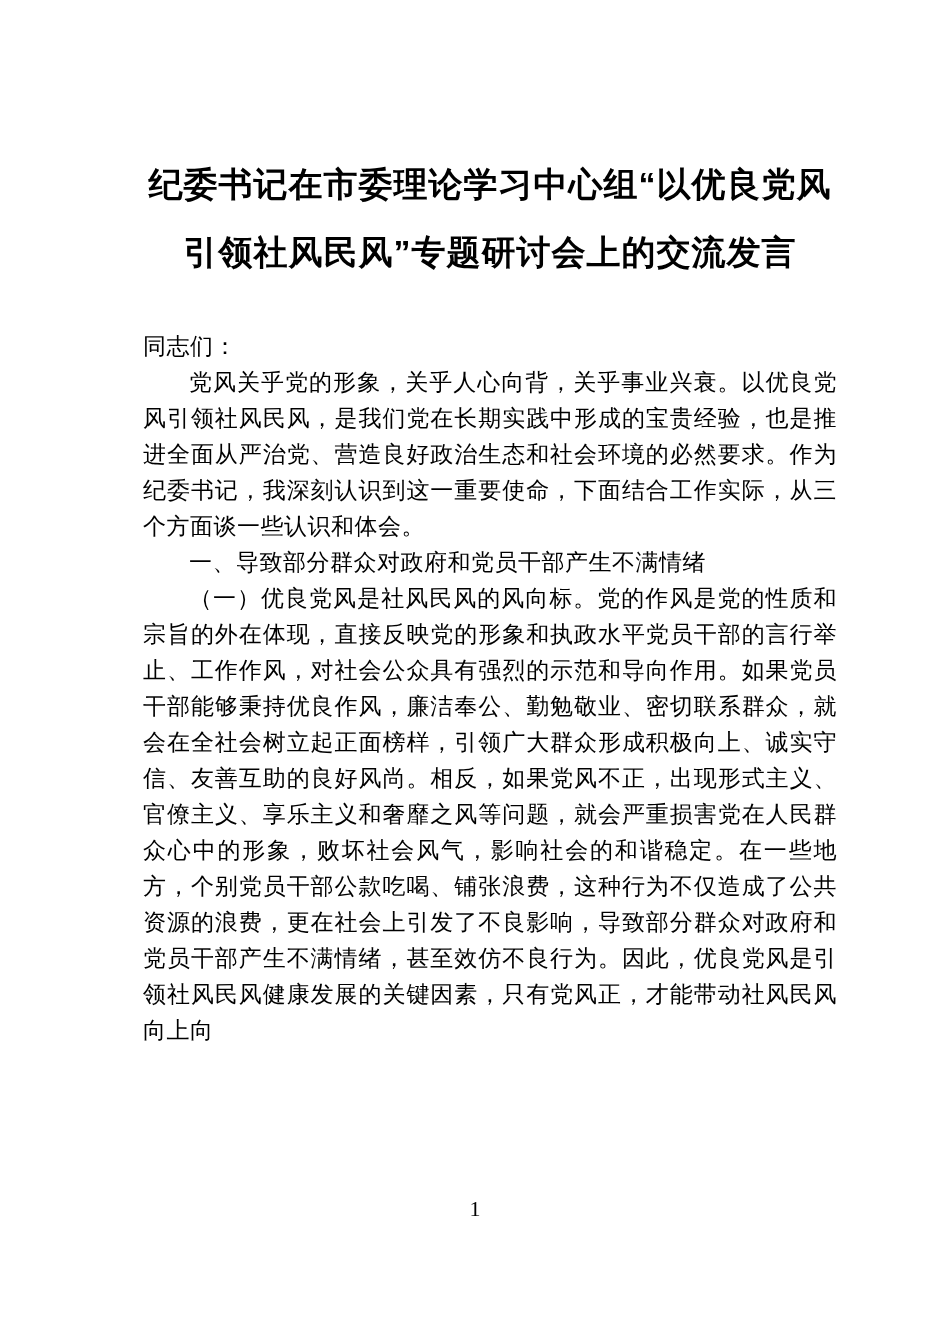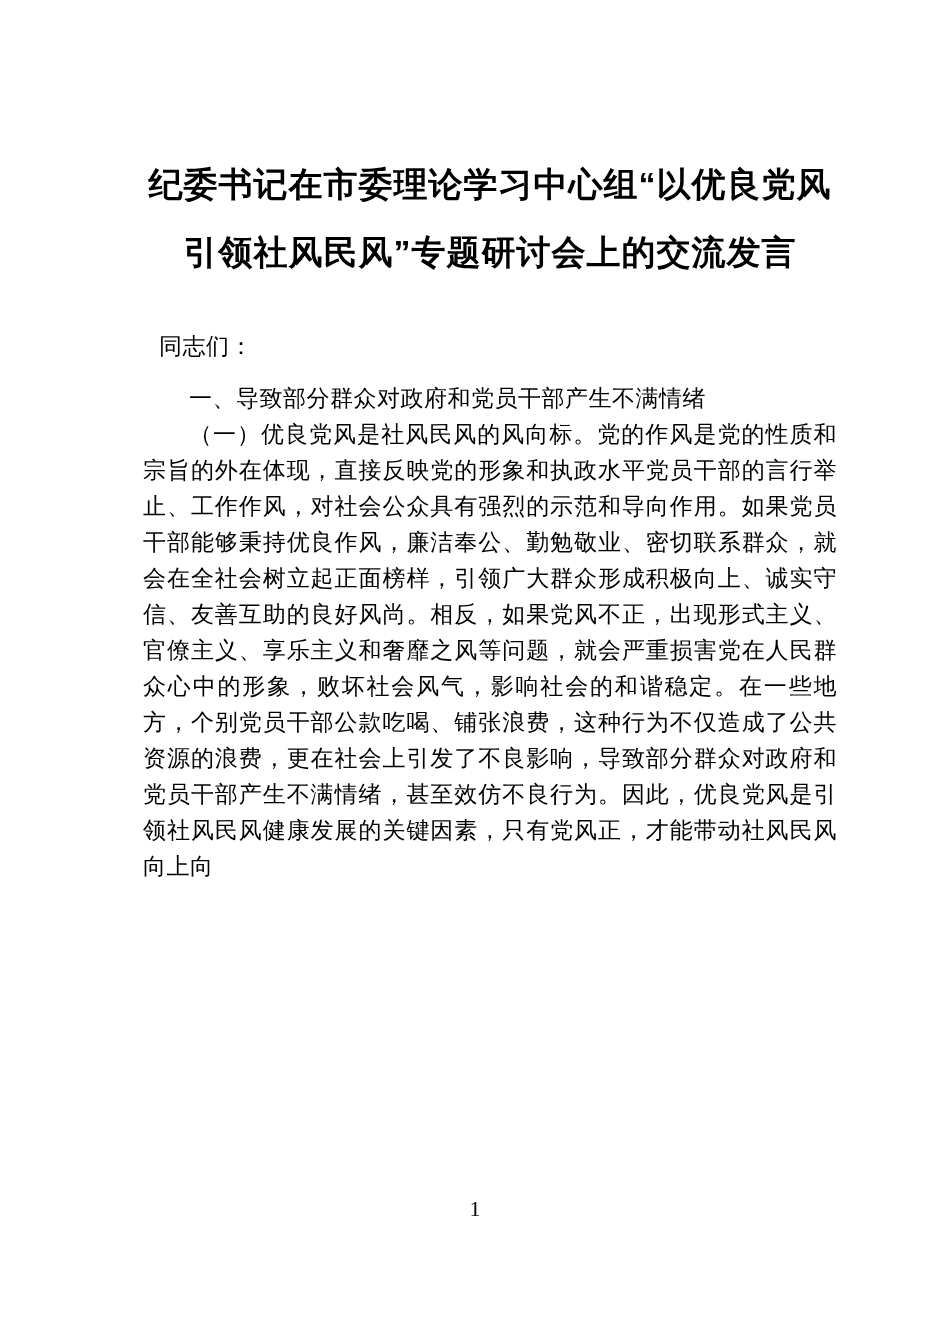--- a/index.html
+++ b/index.html
@@ -30,21 +30,21 @@
       font-weight: bold;
       text-align: center;
       line-height: 2.0;
       margin: 0 0 42px 0;
       letter-spacing: 1px;
       word-break: break-all;
     }
     .salutation {
       font-size: 23px;
       line-height: 36px;
-      margin: 16px;
+      margin: 0;
       letter-spacing: 0.5px;
     }
     .para {
       font-size: 23px;
       line-height: 36px;
       margin: 0;
       text-indent: 2em;
       text-align: justify;
       letter-spacing: 0.5px;
       word-break: break-all;
@@ -61,20 +61,21 @@
   </style>
 </head>
 <body>
 
 <div class="page">
 
   <h1 class="doc-title">纪委书记在市委理论学习中心组“以优良党风引领社风民风”专题研讨会上的交流发言</h1>
 
   <p class="salutation">同志们：</p>
 
+  <p class="para">党风关乎党的形象，关乎人心向背，关乎事业兴衰。以优良党风引领社风民风，是我们党在长期实践中形成的宝贵经验，也是推进全面从严治党、营造良好政治生态和社会环境的必然要求。作为纪委书记，我深刻认识到这一重要使命，下面结合工作实际，从三个方面谈一些认识和体会。</p>
 
   <p class="para">一、导致部分群众对政府和党员干部产生不满情绪</p>
 
   <p class="para">（一）优良党风是社风民风的风向标。党的作风是党的性质和宗旨的外在体现，直接反映党的形象和执政水平党员干部的言行举止、工作作风，对社会公众具有强烈的示范和导向作用。如果党员干部能够秉持优良作风，廉洁奉公、勤勉敬业、密切联系群众，就会在全社会树立起正面榜样，引领广大群众形成积极向上、诚实守信、友善互助的良好风尚。相反，如果党风不正，出现形式主义、官僚主义、享乐主义和奢靡之风等问题，就会严重损害党在人民群众心中的形象，败坏社会风气，影响社会的和谐稳定。在一些地方，个别党员干部公款吃喝、铺张浪费，这种行为不仅造成了公共资源的浪费，更在社会上引发了不良影响，导致部分群众对政府和党员干部产生不满情绪，甚至效仿不良行为。因此，优良党风是引领社风民风健康发展的关键因素，只有党风正，才能带动社风民风向上向</p>
 
   <div class="page-number">1</div>
 
 </div>
 
 </body></html>

